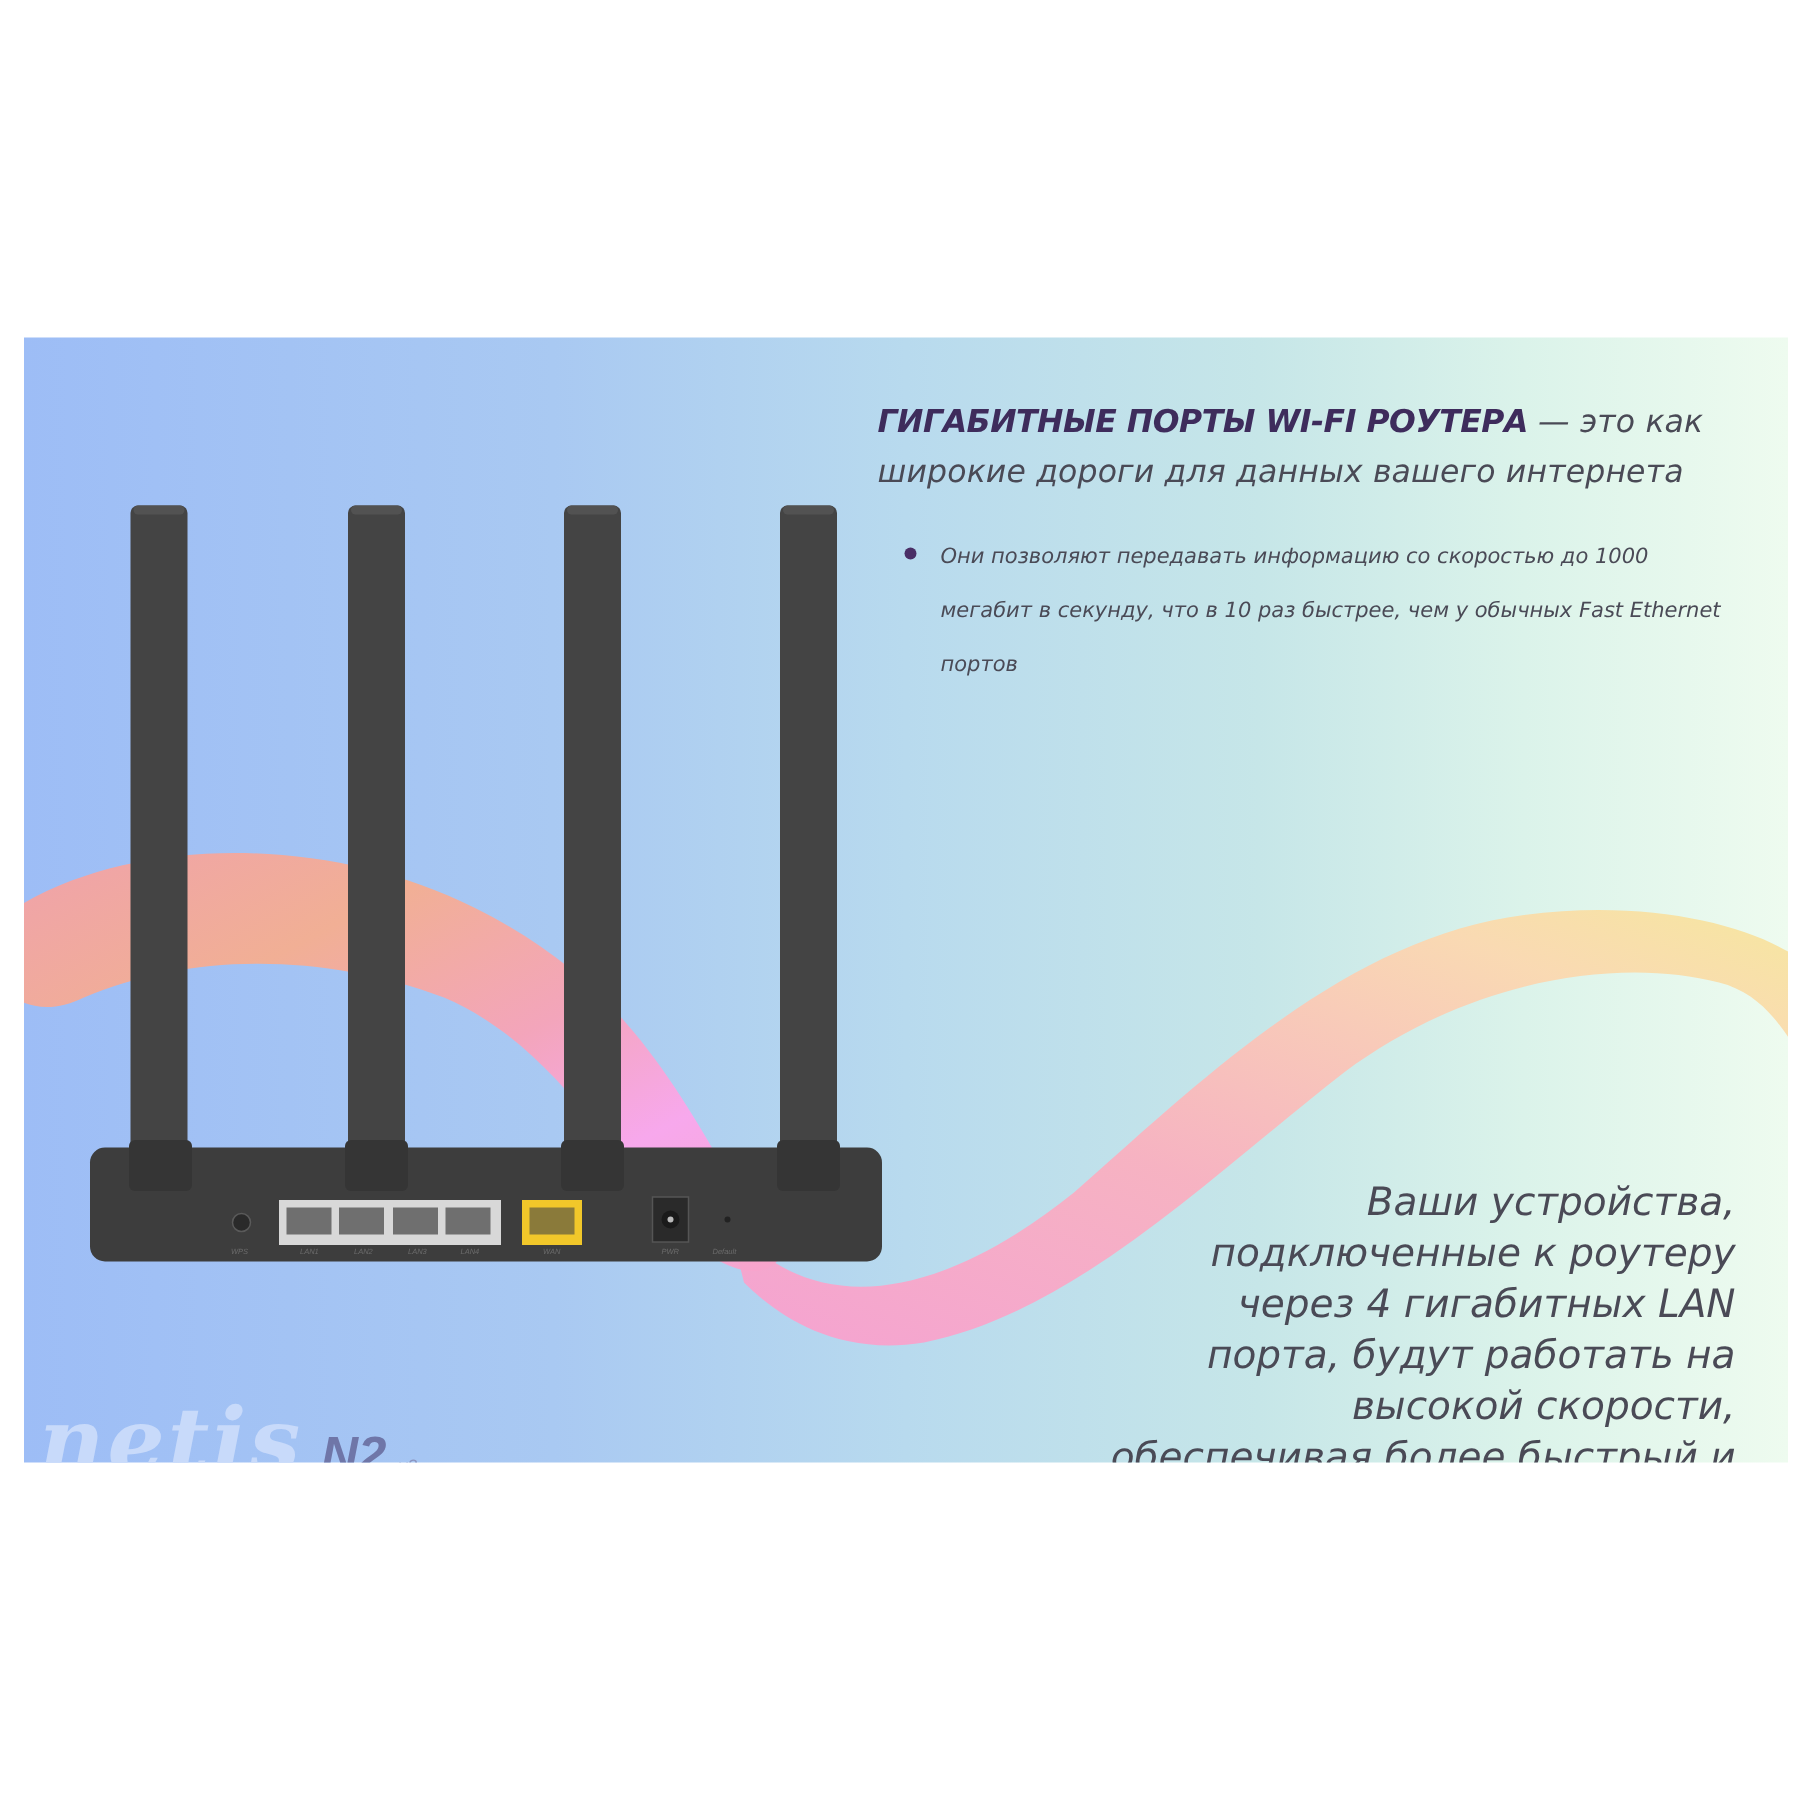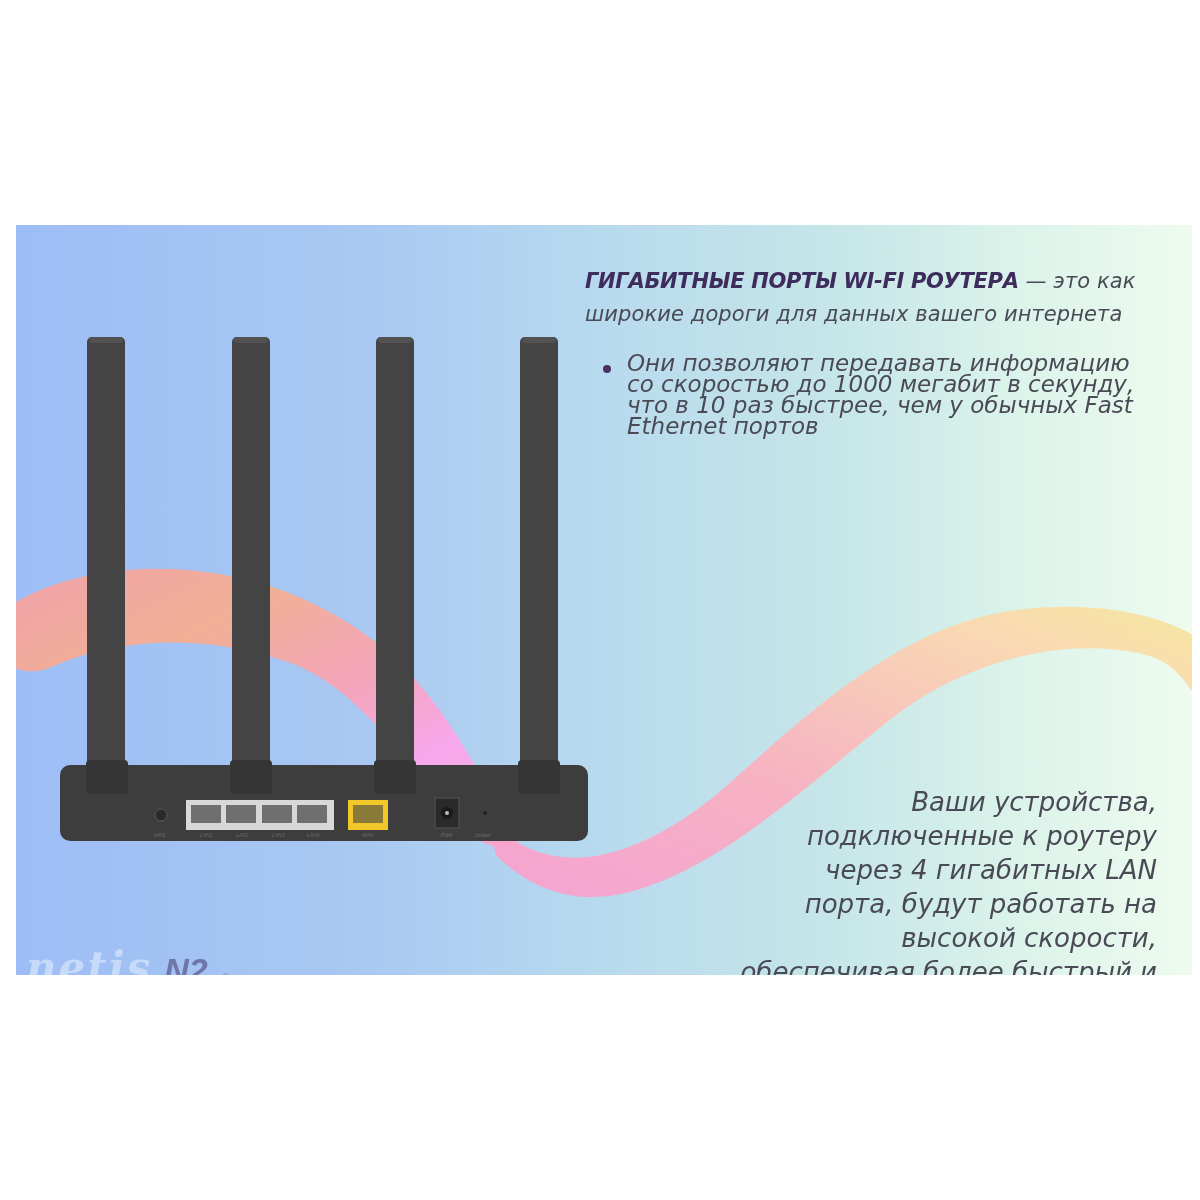--- a/index.html
+++ b/index.html
@@ -5,25 +5,25 @@
   html, body { margin:0; padding:0; }
   body { width:1200px; height:1200px; background:#ffffff; position:relative; overflow:hidden;
          font-family:"DejaVu Sans", "Liberation Sans", sans-serif; }
   .banner { position:absolute; left:16px; top:225px; width:1176px; height:750px; overflow:hidden;
             background: linear-gradient(90deg, #9dbdf6 0%, #a9c9f2 30%, #b8daee 50%, #c6e6e8 70%, #dbf3ea 85%, #eefbef 100%); font-style: italic; }
   .wave { position:absolute; left:0; top:0; width:1200px; height:750px; }
   .router { position:absolute; left:0; top:0; width:600px; height:750px; }
   .heading { position:absolute; left:569px; top:40px; width:600px; font-size:21px; line-height:33px; color:#4a4a56; letter-spacing:0.1px; }
   .heading .bold { font-weight:bold; color:#3e2c5c; font-family:"DejaVu Sans", sans-serif; letter-spacing:-0.3px; }
   .bullets { position:absolute; left:584px; top:128px; width:560px; margin:0; padding:0; list-style:none; }
-  .bullets li { position:relative; padding-left:27px; font-size:23px; line-height:21px; color:#4a4a56; }
+  .bullets li { position:relative; padding-left:27px; font-size:14px; line-height:36px; color:#4a4a56; }
   .bullets li .dot { position:absolute; left:3px; top:12px; width:8px; height:8px; border-radius:50%; background:#4a2f66; }
   .bottom-text { position:absolute; right:35px; top:560px; width:420px; text-align:right; font-size:26px; line-height:34px; color:#4a4a56; }
   .brand { position:absolute; left:10px; top:686px; display:flex; align-items:baseline; }
-  .brand .netis { font-family:"DejaVu Serif", "Liberation Serif", serif; font-weight:bold; font-size:42px; color:#c8dafa; letter-spacing:2px; }
+  .brand .netis { font-family:"DejaVu Serif", "Liberation Serif", serif; font-weight:bold; font-size:60px; color:#c8dafa; letter-spacing:2px; }
   .brand .model { font-family:"Liberation Sans", sans-serif; font-weight:bold; font-size:34px; color:#6f76a8; margin-left:12px;margin-top:40px; }
   .brand .ver { font-family:"Liberation Sans", sans-serif; font-size:12px; color:#8b95c0; margin-left:8px; }
   .port-label { position:absolute; font-size:5px; color:#6b6b6b; font-family:"Liberation Sans", sans-serif; }
 </style>
 </head>
 <body>
 
 <div class="banner">
 
   <svg class="wave" viewBox="0 0 1200 750">

